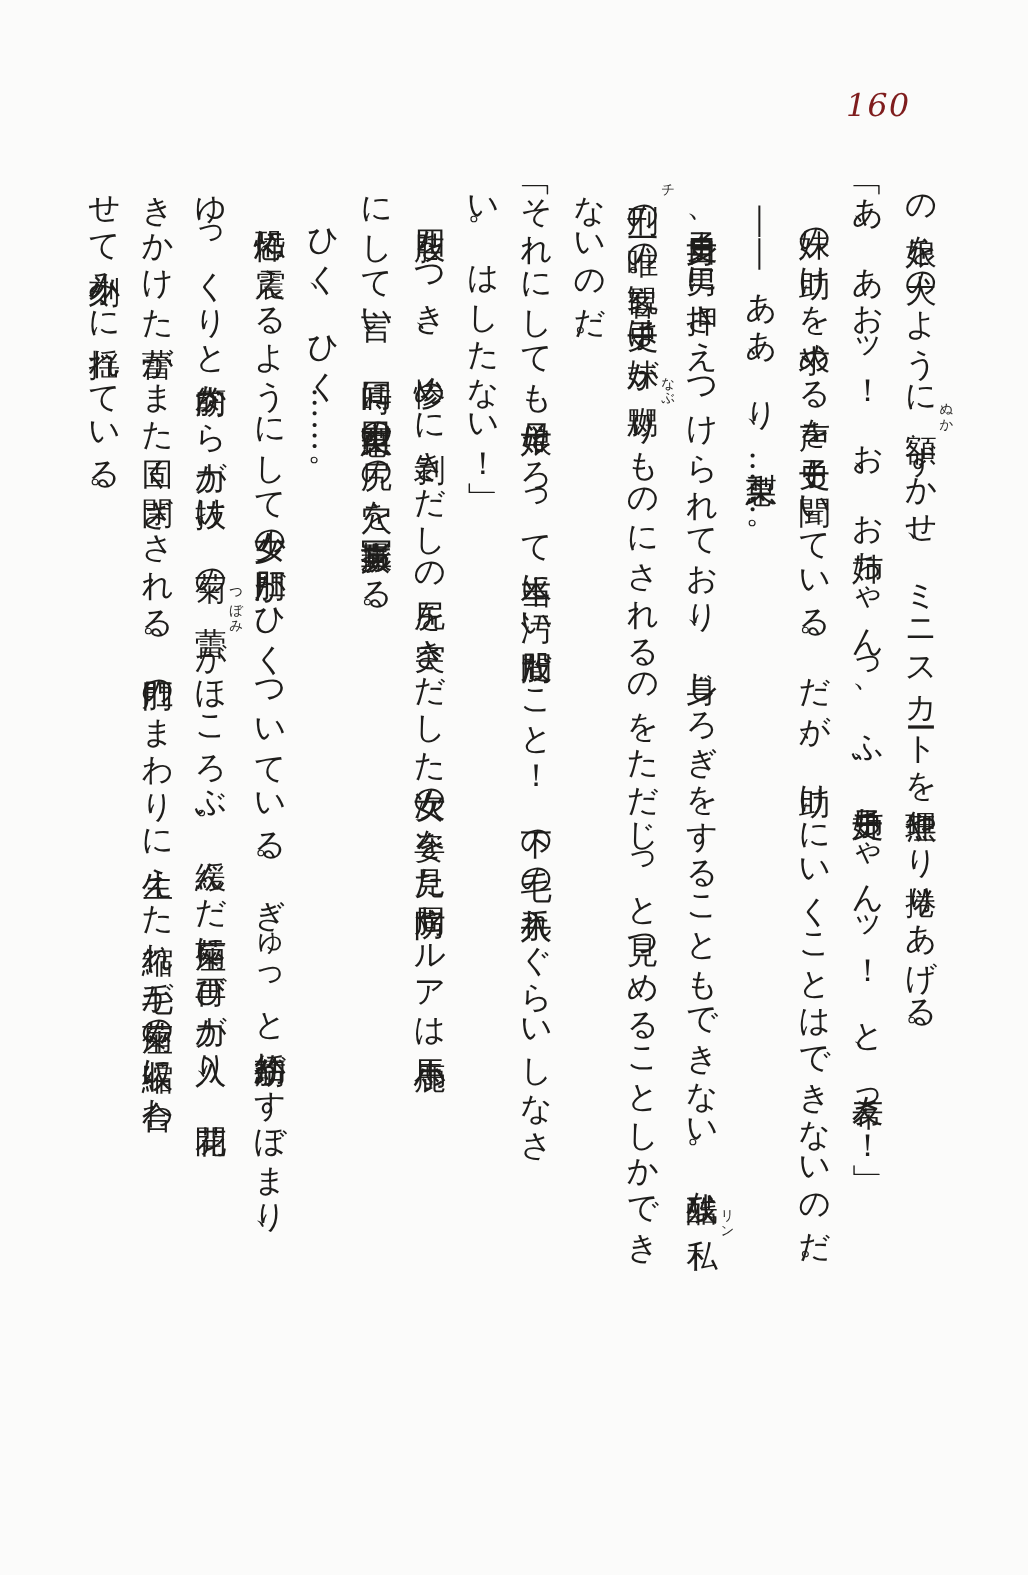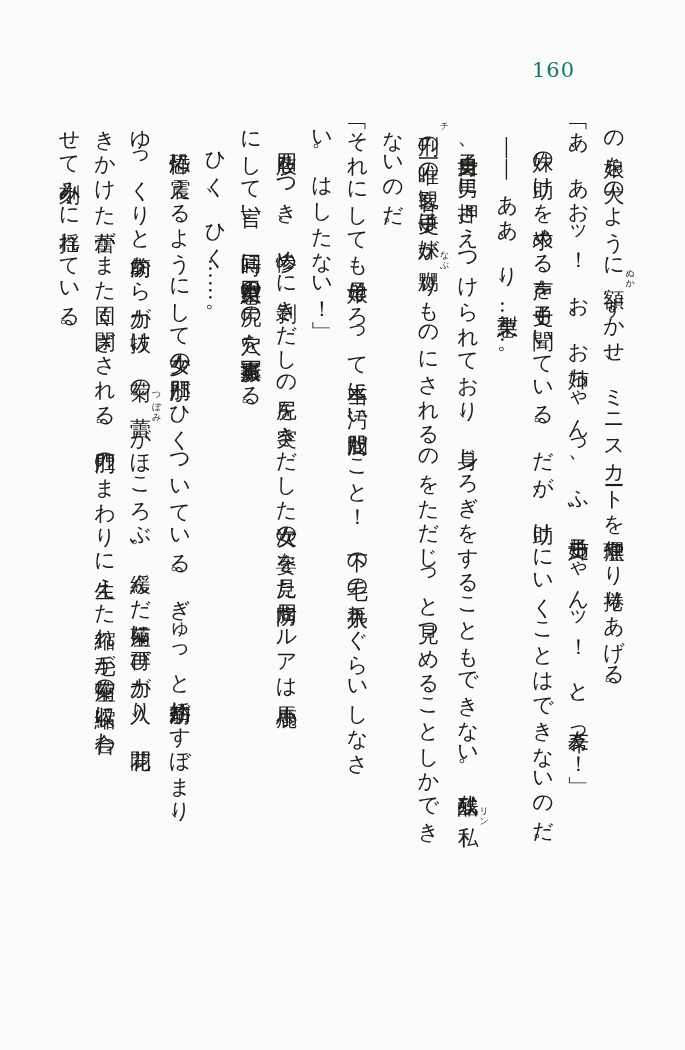--- a/index.html
+++ b/index.html
@@ -9,23 +9,24 @@
     height: 1050px;
     margin: 0 auto;
     background: #fbfbfa;
     overflow: hidden;
     font-family: "DejaVu Serif", "Liberation Serif", serif;
     color: #1e1d1b;
   }
   .page-number {
     position: absolute;
     top: 58px;
-    left: 532px;
+    left: 564px;
     font-size: 21px;
-    color: #0f766e;
+    font-style: italic;
+    color: #7f1d1d;
     letter-spacing: 1px;
   }
   .text-columns {
     position: absolute;
     top: 116px;
     right: 50px;
     height: 864px;
     writing-mode: vertical-rl;
     text-orientation: mixed;
     font-size: 21px;

